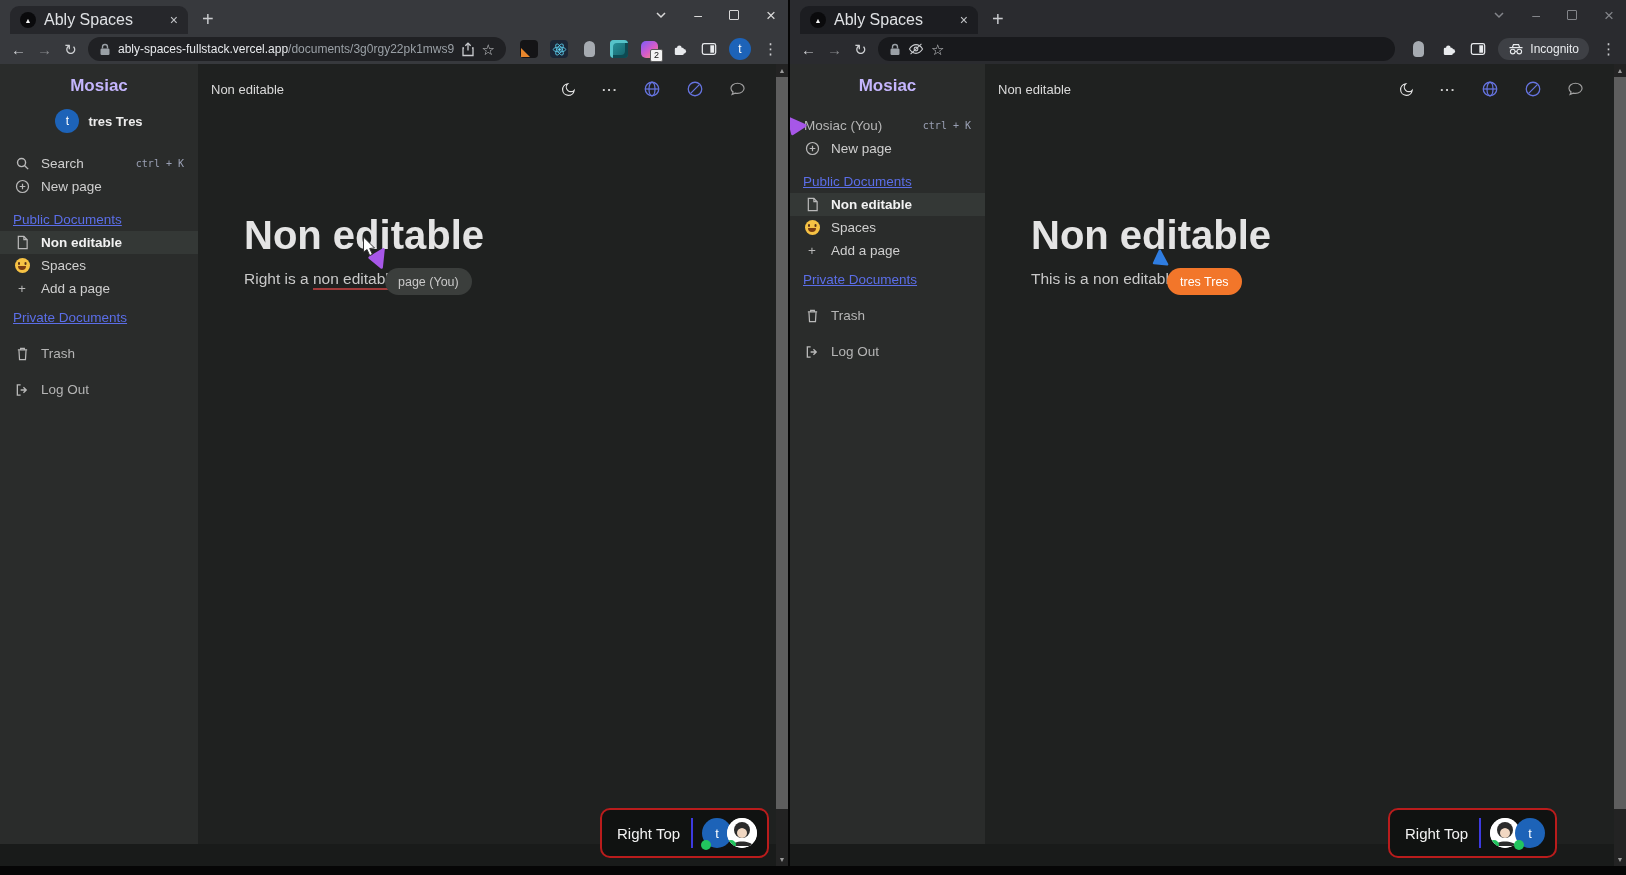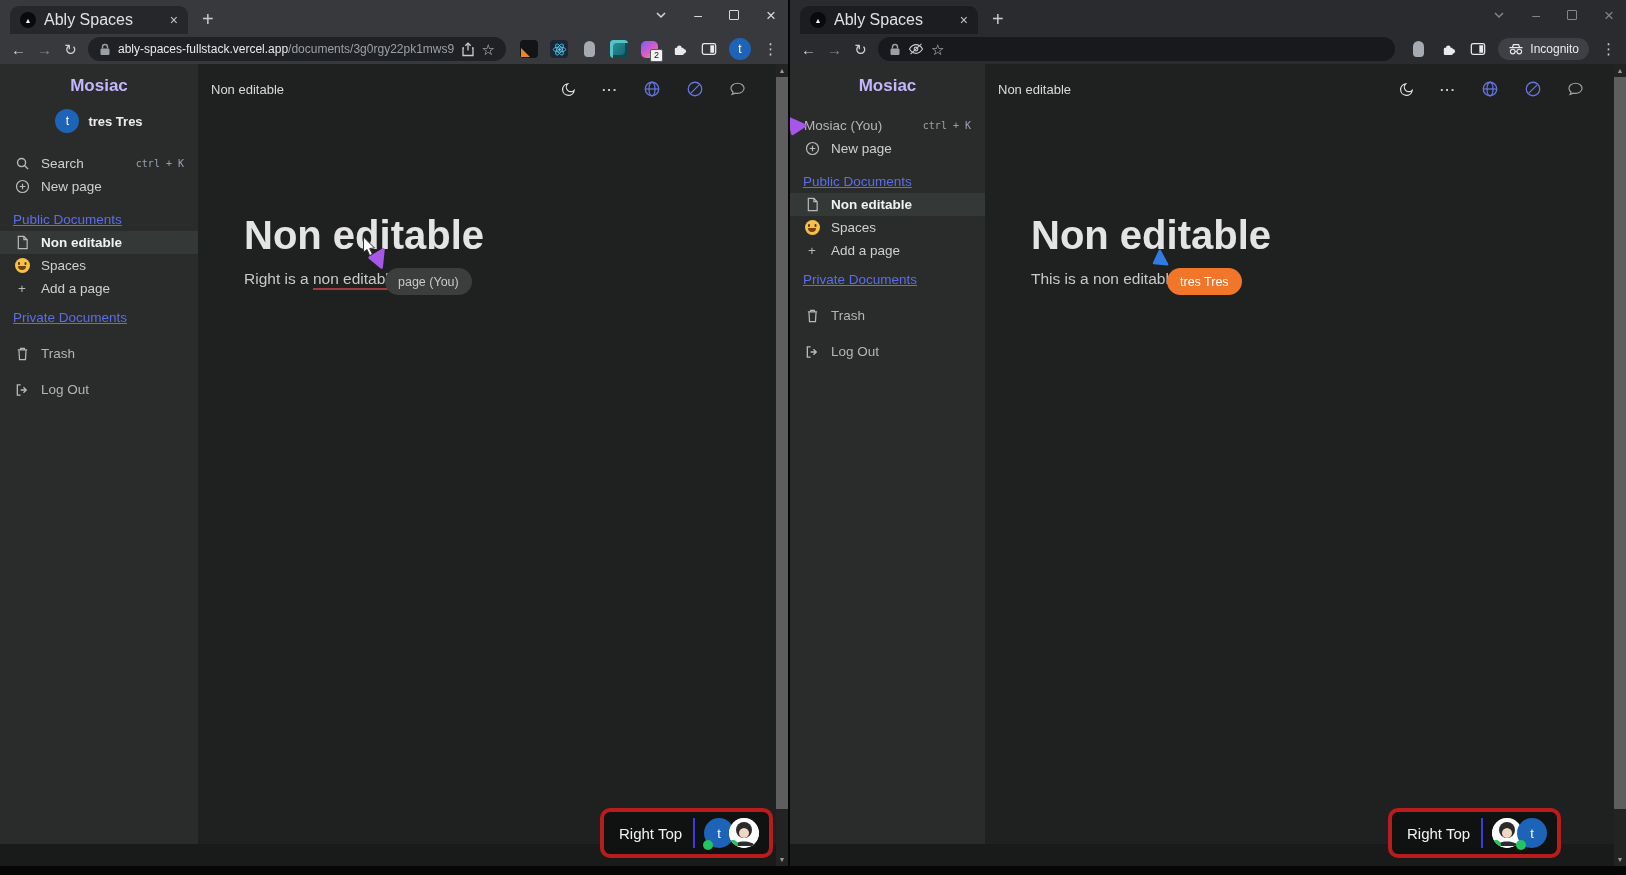--- a/index.html
+++ b/index.html
@@ -102,21 +102,21 @@
   .cursor-pill { position:absolute; height:27px; border-radius:14px; display:flex; align-items:center;
                  padding:0 13px; font-size:12.5px; z-index:6; white-space:nowrap; }
   #win-left  .cursor-pill { left:385px; top:268px; background:#3b3e3c; color:#c9c9c9; }
   #win-right .cursor-pill { left:377px; top:268px; background:#f2762a; color:#fff; }
   .cursor-tri { position:absolute; z-index:7; }
   #win-left  .tri-doc  { left:368px; top:248px; transform:rotate(72deg); }
   #win-right .tri-doc  { left:362px; top:250px; transform:rotate(38deg); }
   #win-right .tri-edge { left:-4px;  top:114px; }
   .mouse-cursor { position:absolute; left:362px; top:236px; z-index:9; }
 
-  .presence { position:absolute; top:808px; height:50px; z-index:8; background:#101211; border:4px solid #b91c1c;
+  .presence { position:absolute; top:808px; height:50px; z-index:8; background:#101211; border:2px solid #b91c1c;
               border-radius:10px; display:flex; align-items:center; padding:0 10px 0 15px; }
   #win-left  .presence { left:600px; }
   #win-right .presence { left:598px; }
   .presence-label { font-size:15px; color:#f2f2f2; white-space:nowrap; }
   .presence-divider { width:2px; height:30px; background:#3d3ae0; margin:0 9px 0 11px; flex:none; }
   .p-avatars { display:flex; }
   .p-avatar { width:30px; height:30px; border-radius:50%; position:relative; flex:none; }
   .p-avatar + .p-avatar { margin-left:-5px; }
   .p-blue { background:#1d63b8; color:#fff; display:flex; align-items:center; justify-content:center; font-size:13px; }
   .p-img { overflow:hidden; background:#fff; }

